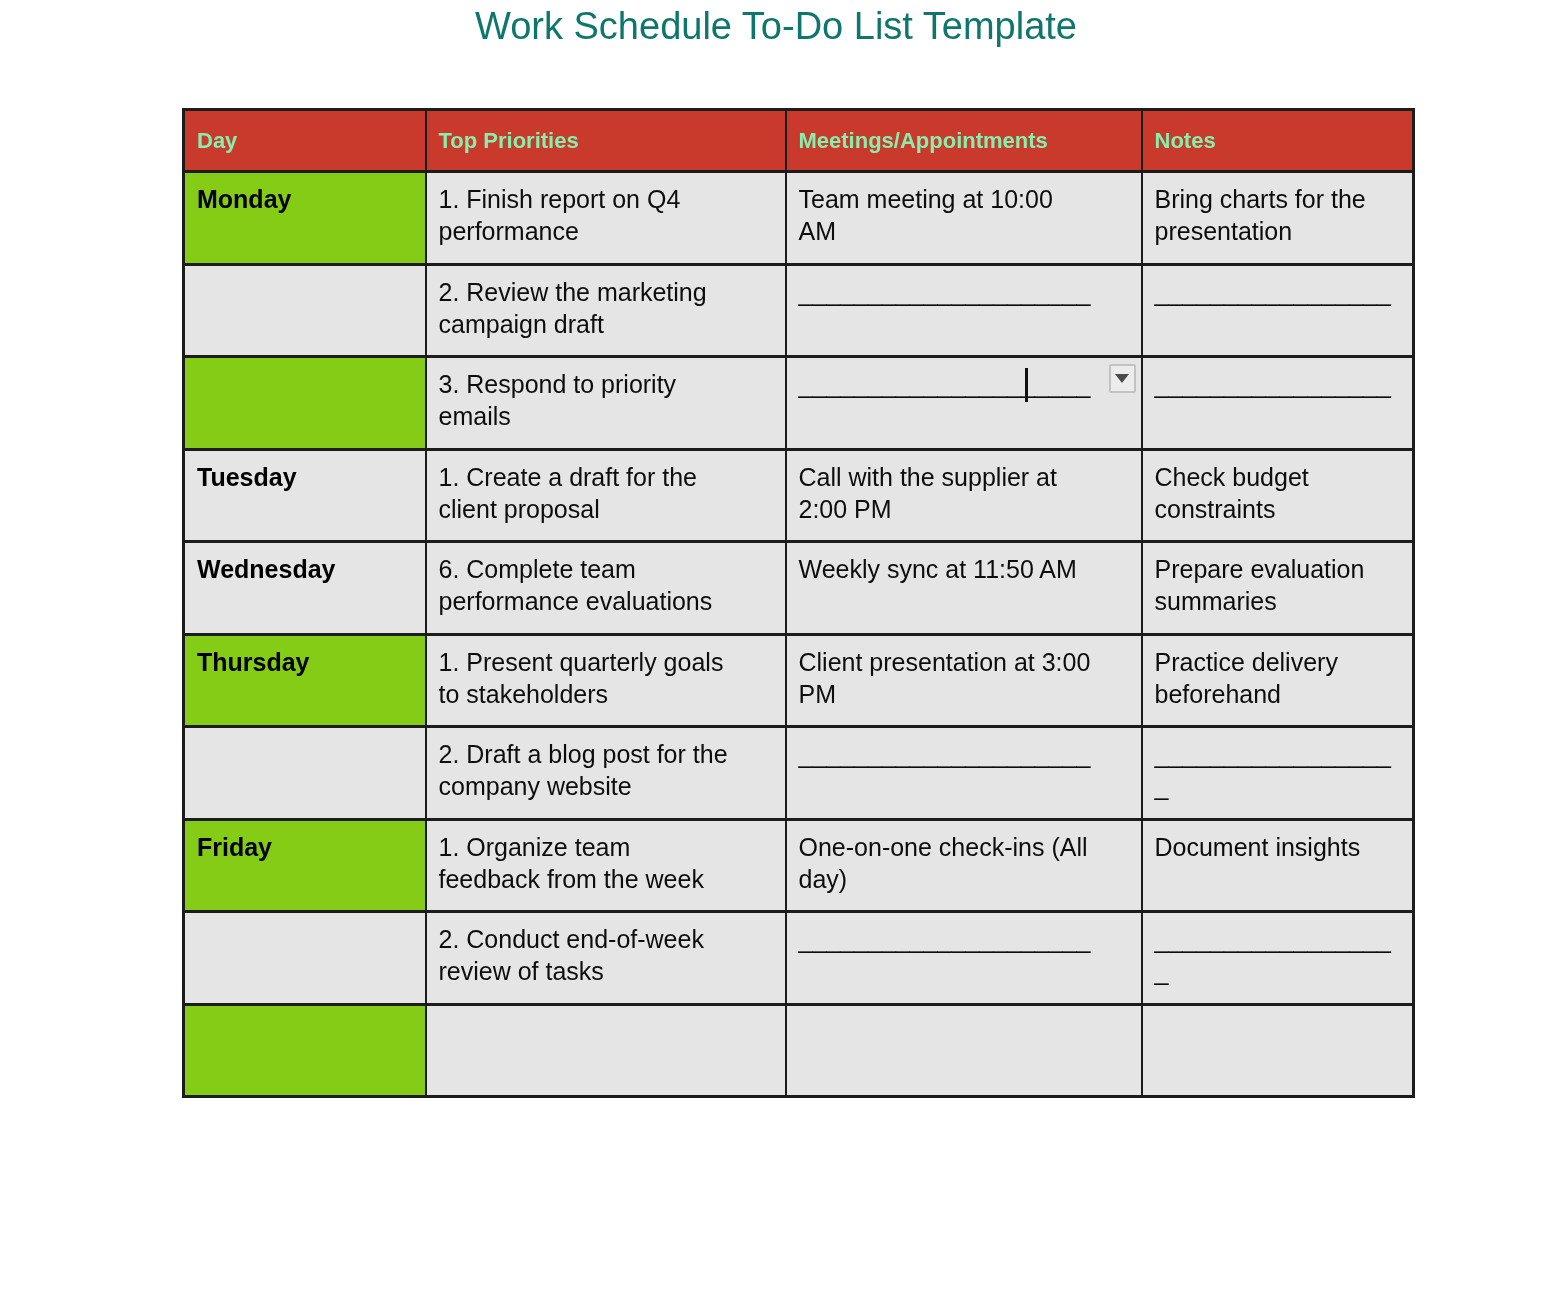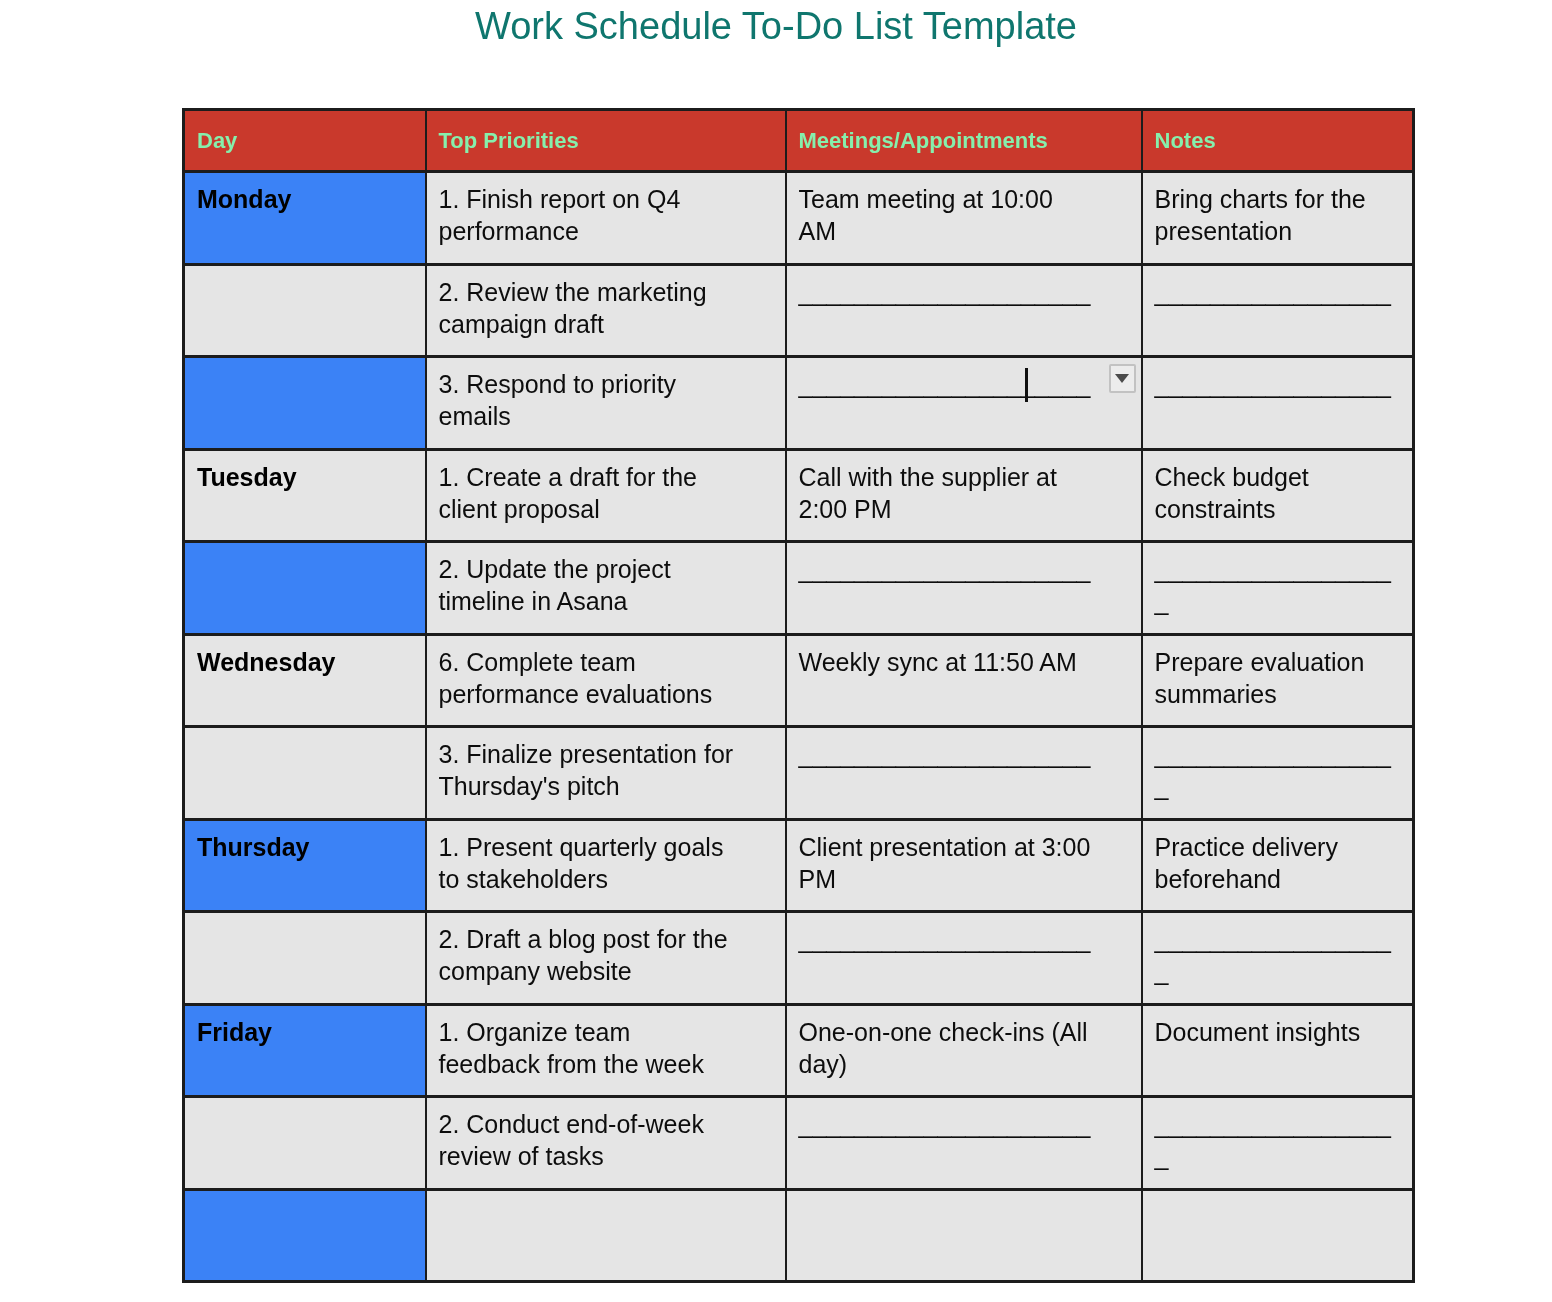--- a/index.html
+++ b/index.html
@@ -63,21 +63,21 @@
     white-space: pre-line;
     background: #e5e5e5;
     position: relative;
     color: #0d0d0d;
   }
   td.day-cell {
     font-weight: 700;
     color: #000000;
   }
   td.red {
-    background: #3b82f6;
+    background: #84cc16;
   }
   .caret {
     position: absolute;
     left: 238px;
     top: 10px;
     width: 3px;
     height: 34px;
     background: #101010;
   }
   .dropdown-btn {
@@ -152,42 +152,26 @@
       <tr>
     <td class="day-cell">Tuesday</td>
     <td class="text-cell">1. Create a draft for the
 client proposal</td>
     <td class="text-cell">Call with the supplier at
 2:00 PM</td>
     <td class="text-cell">Check budget
 constraints</td>
   </tr>
       <tr>
-    <td class="day-cell red"></td>
-    <td class="text-cell">2. Update the project
-timeline in Asana</td>
-    <td class="text-cell">_____________________</td>
-    <td class="text-cell">_________________
-_</td>
-  </tr>
-      <tr>
     <td class="day-cell">Wednesday</td>
     <td class="text-cell">6. Complete team
 performance evaluations</td>
     <td class="text-cell">Weekly sync at 11:50 AM</td>
     <td class="text-cell">Prepare evaluation
 summaries</td>
-  </tr>
-      <tr>
-    <td class="day-cell"></td>
-    <td class="text-cell">3. Finalize presentation for
-Thursday's pitch</td>
-    <td class="text-cell">_____________________</td>
-    <td class="text-cell">_________________
-_</td>
   </tr>
       <tr>
     <td class="day-cell red">Thursday</td>
     <td class="text-cell">1. Present quarterly goals
 to stakeholders</td>
     <td class="text-cell">Client presentation at 3:00
 PM</td>
     <td class="text-cell">Practice delivery
 beforehand</td>
   </tr>

